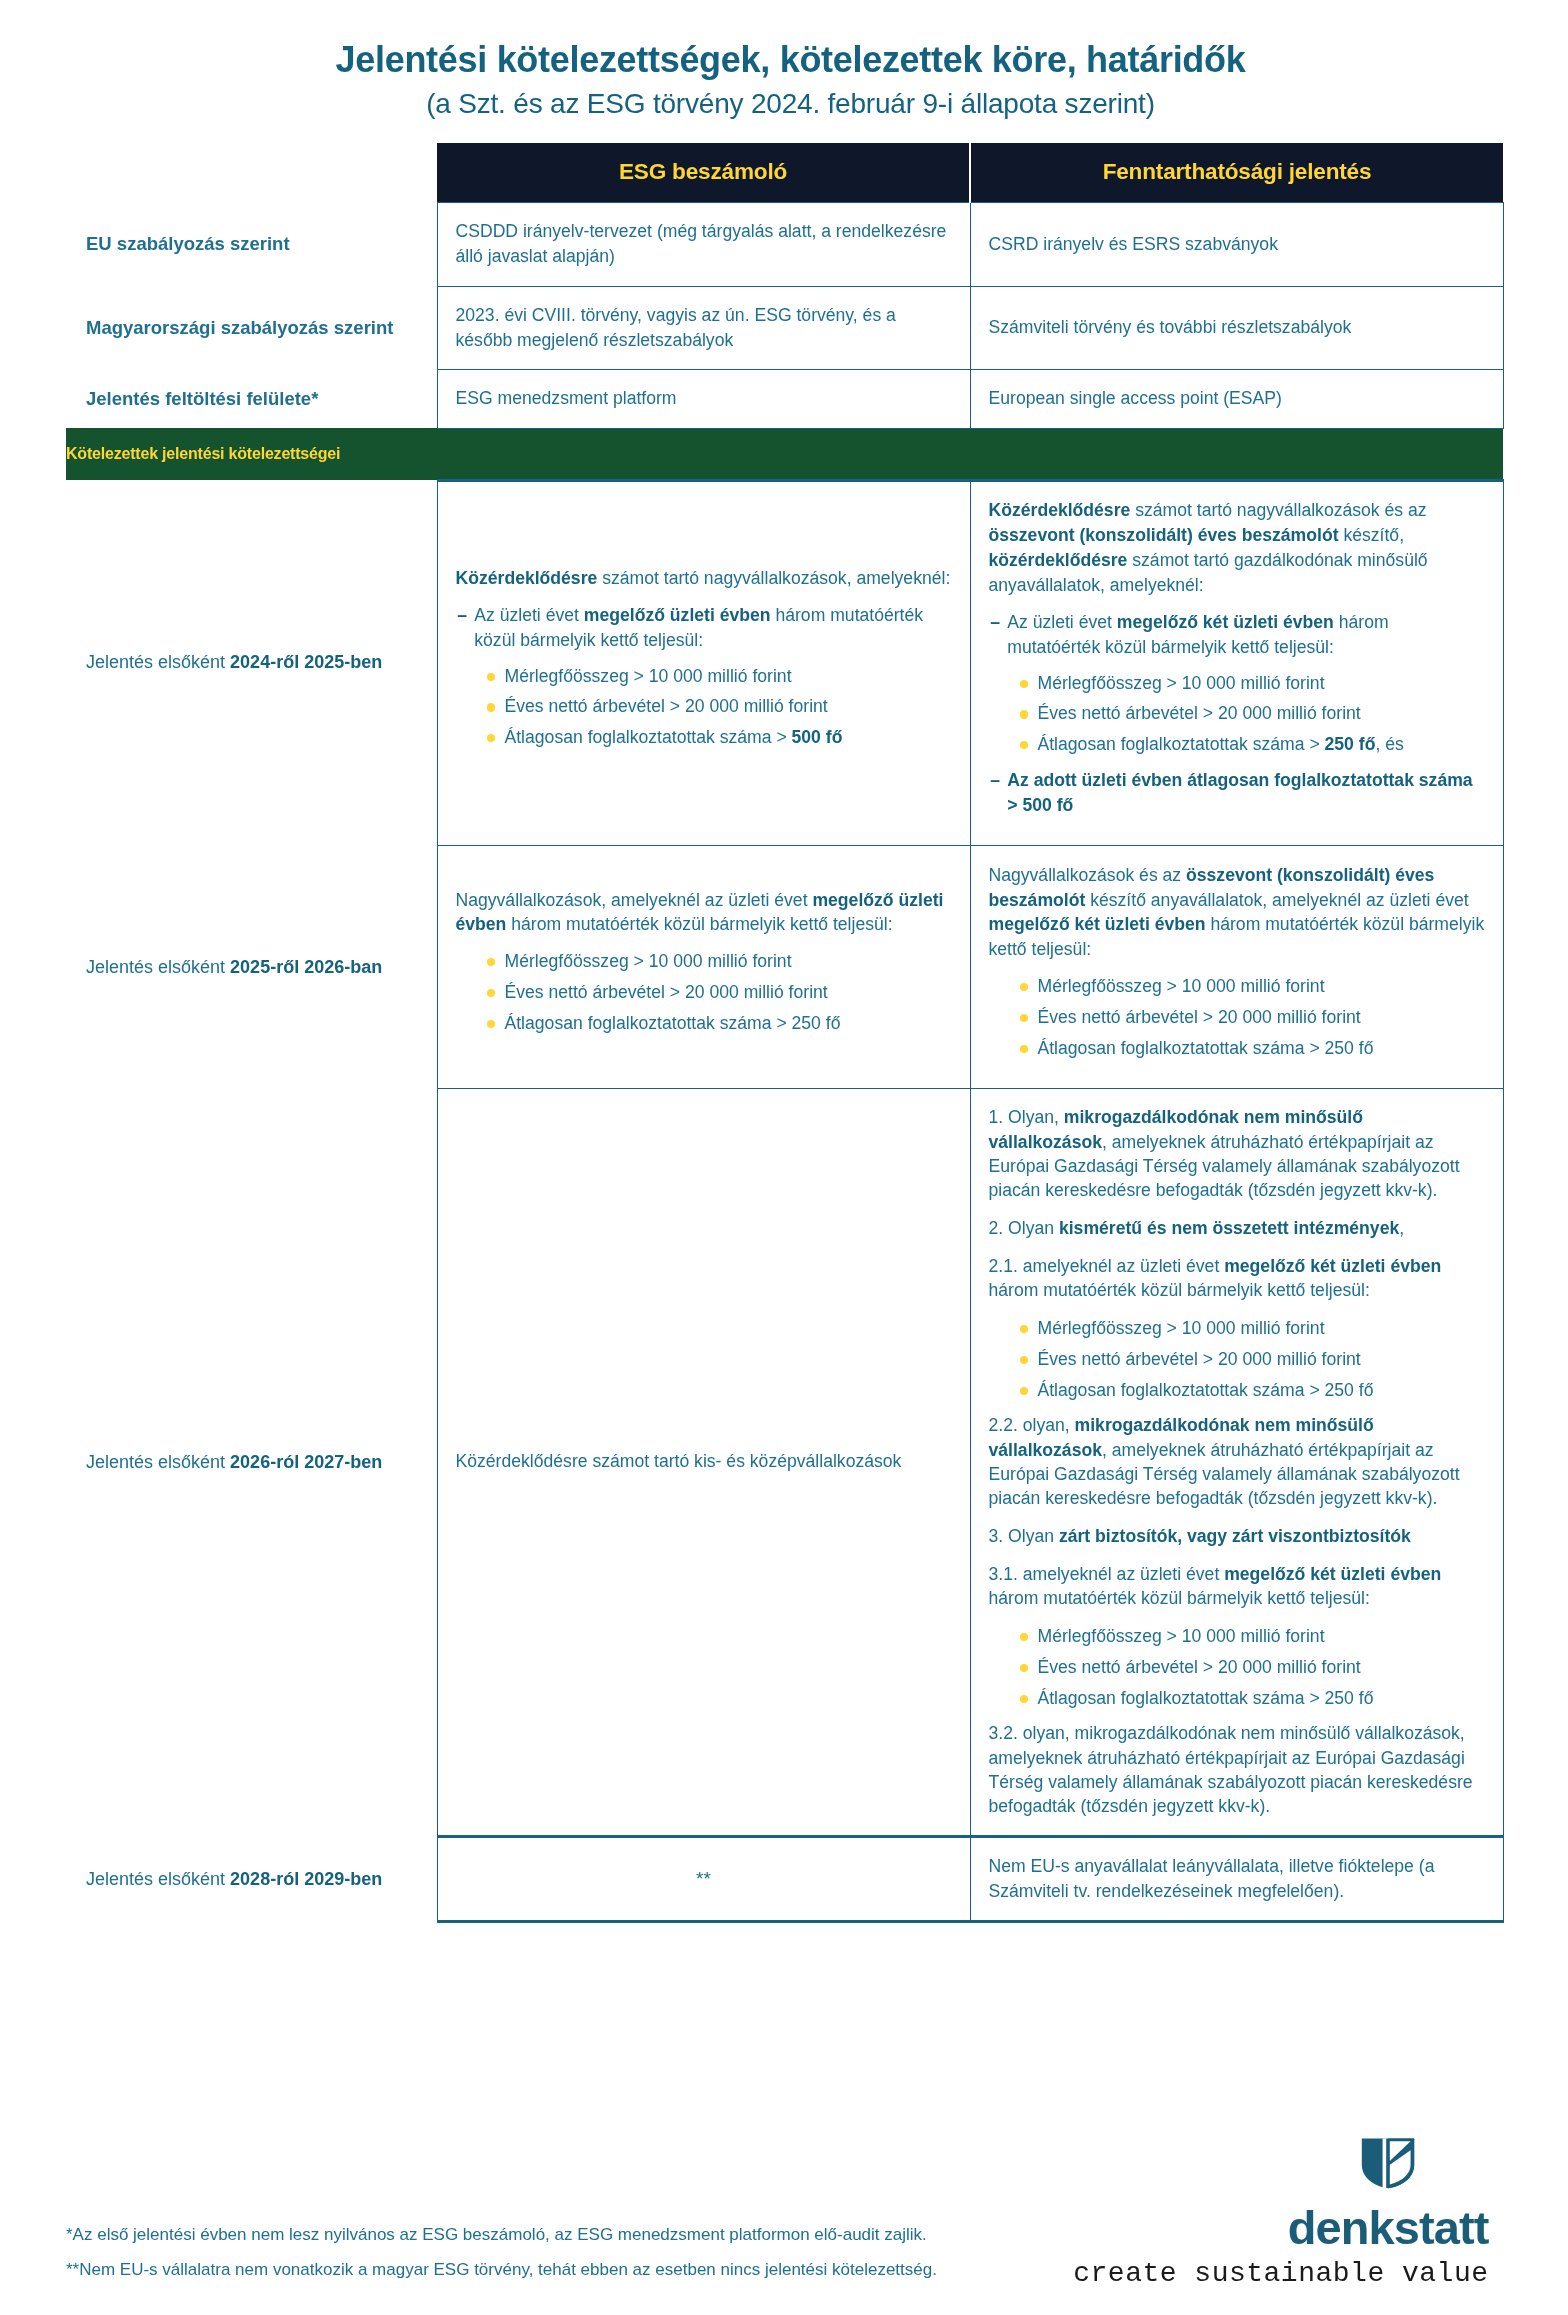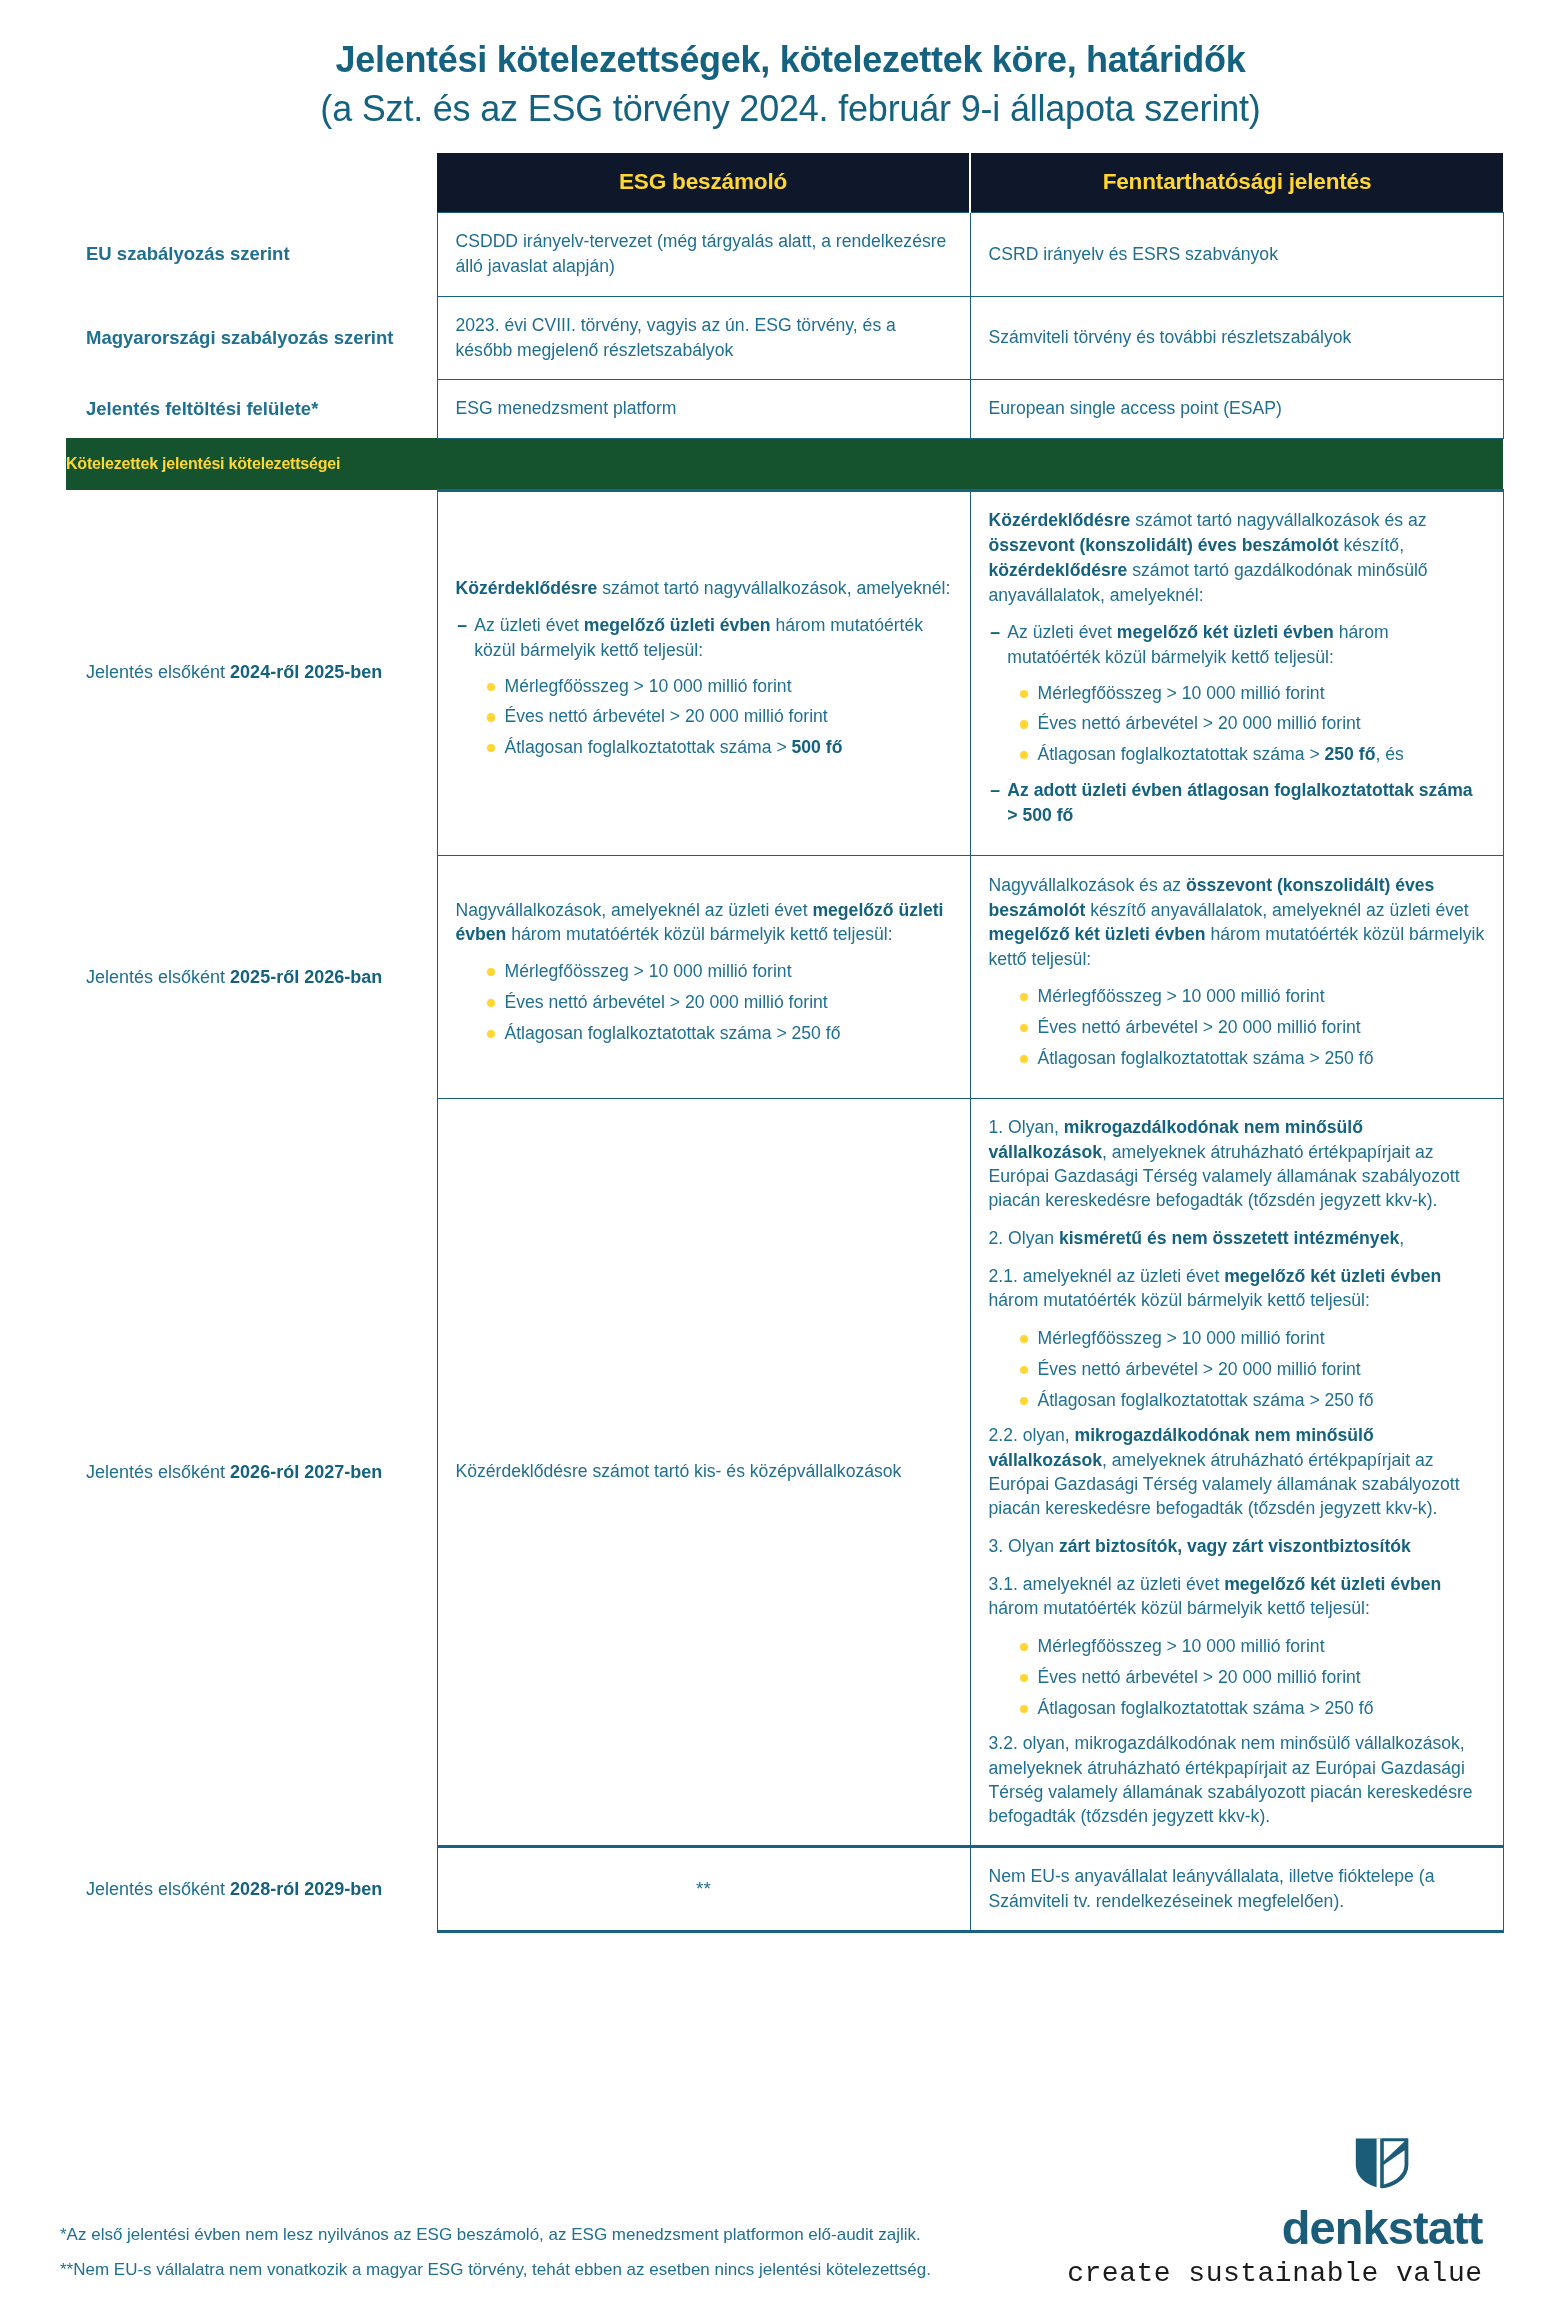--- a/index.html
+++ b/index.html
@@ -26,21 +26,21 @@
     padding-left: 12px;
   }
   .title-main {
     font-size: 36px;
     font-weight: bold;
     color: #14627f;
     letter-spacing: -0.3px;
     line-height: 1.22;
   }
   .title-sub {
-    font-size: 36px;
+    font-size: 28px;
     font-weight: normal;
     color: #14627f;
     letter-spacing: -0.2px;
     line-height: 1.25;
     margin-top: 3.6px;
   }
 
   
   .table-wrap {
     margin: 22px 66px 0 66px;
@@ -148,21 +148,21 @@
     border-radius: 50%;
     background: #ffd633;
   }
 
   .num-para { margin-bottom: 13.6px; line-height: 1.38; }
   .num-para:last-child { margin-bottom: 0; }
 
   
   .footer {
     position: absolute;
-    left: 60px;
+    left: 66px;
     bottom: 27px;
     width: 1437px;
     display: flex;
     align-items: flex-end;
     justify-content: space-between;
   }
   .footnotes { padding-bottom: 5.4px; }
   .footnote {
     font-size: 17px;
     color: #1f6f91;

